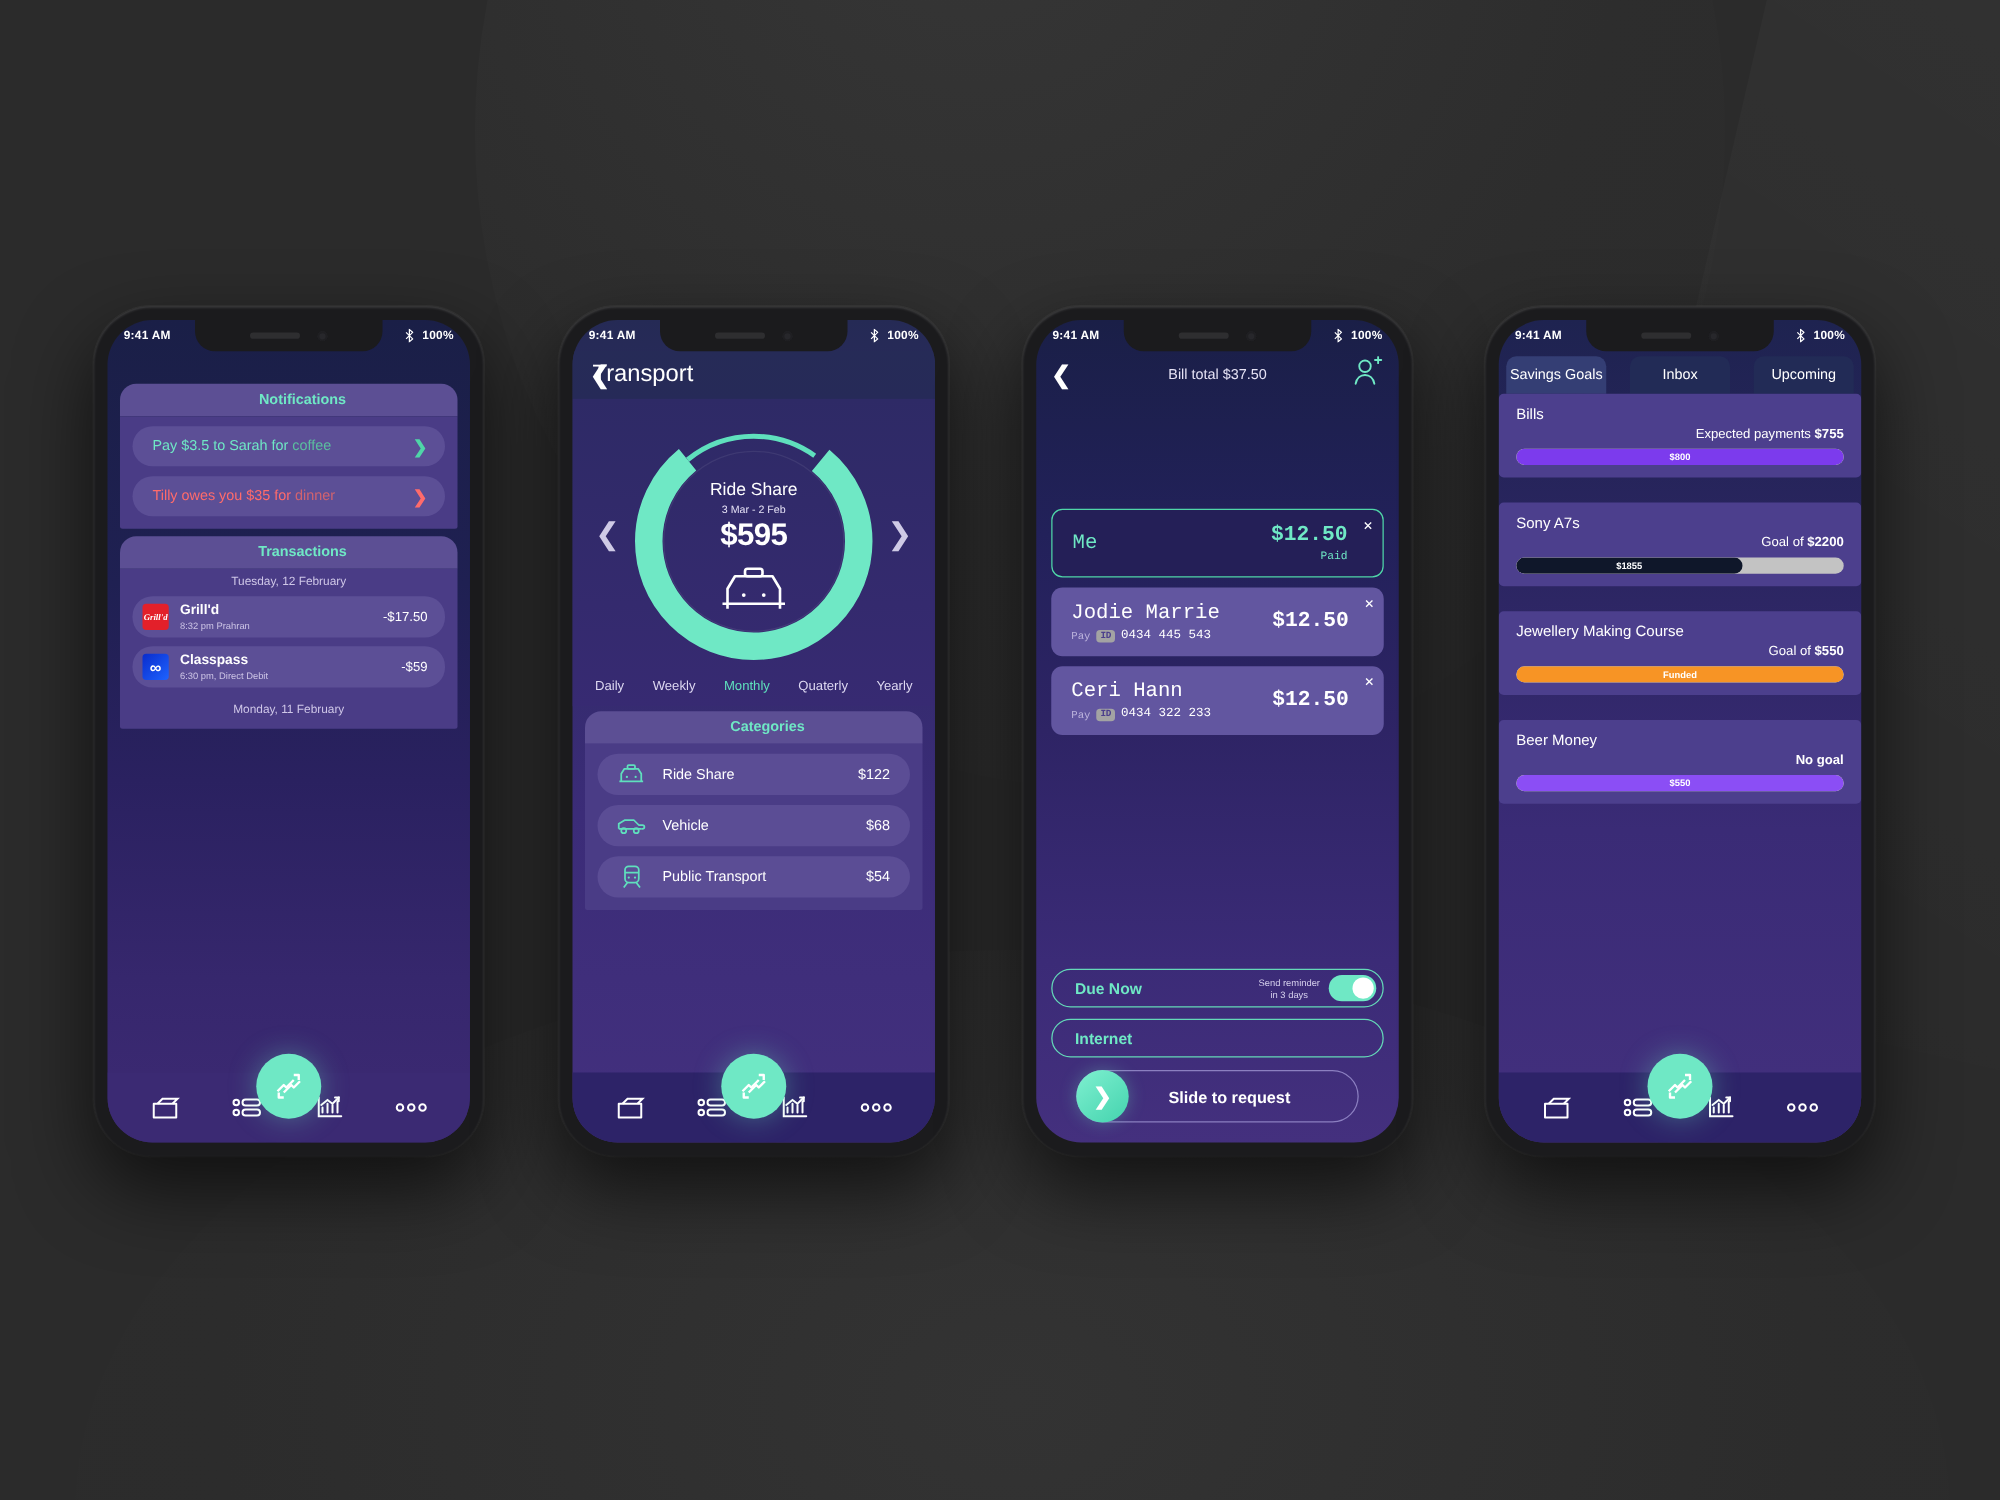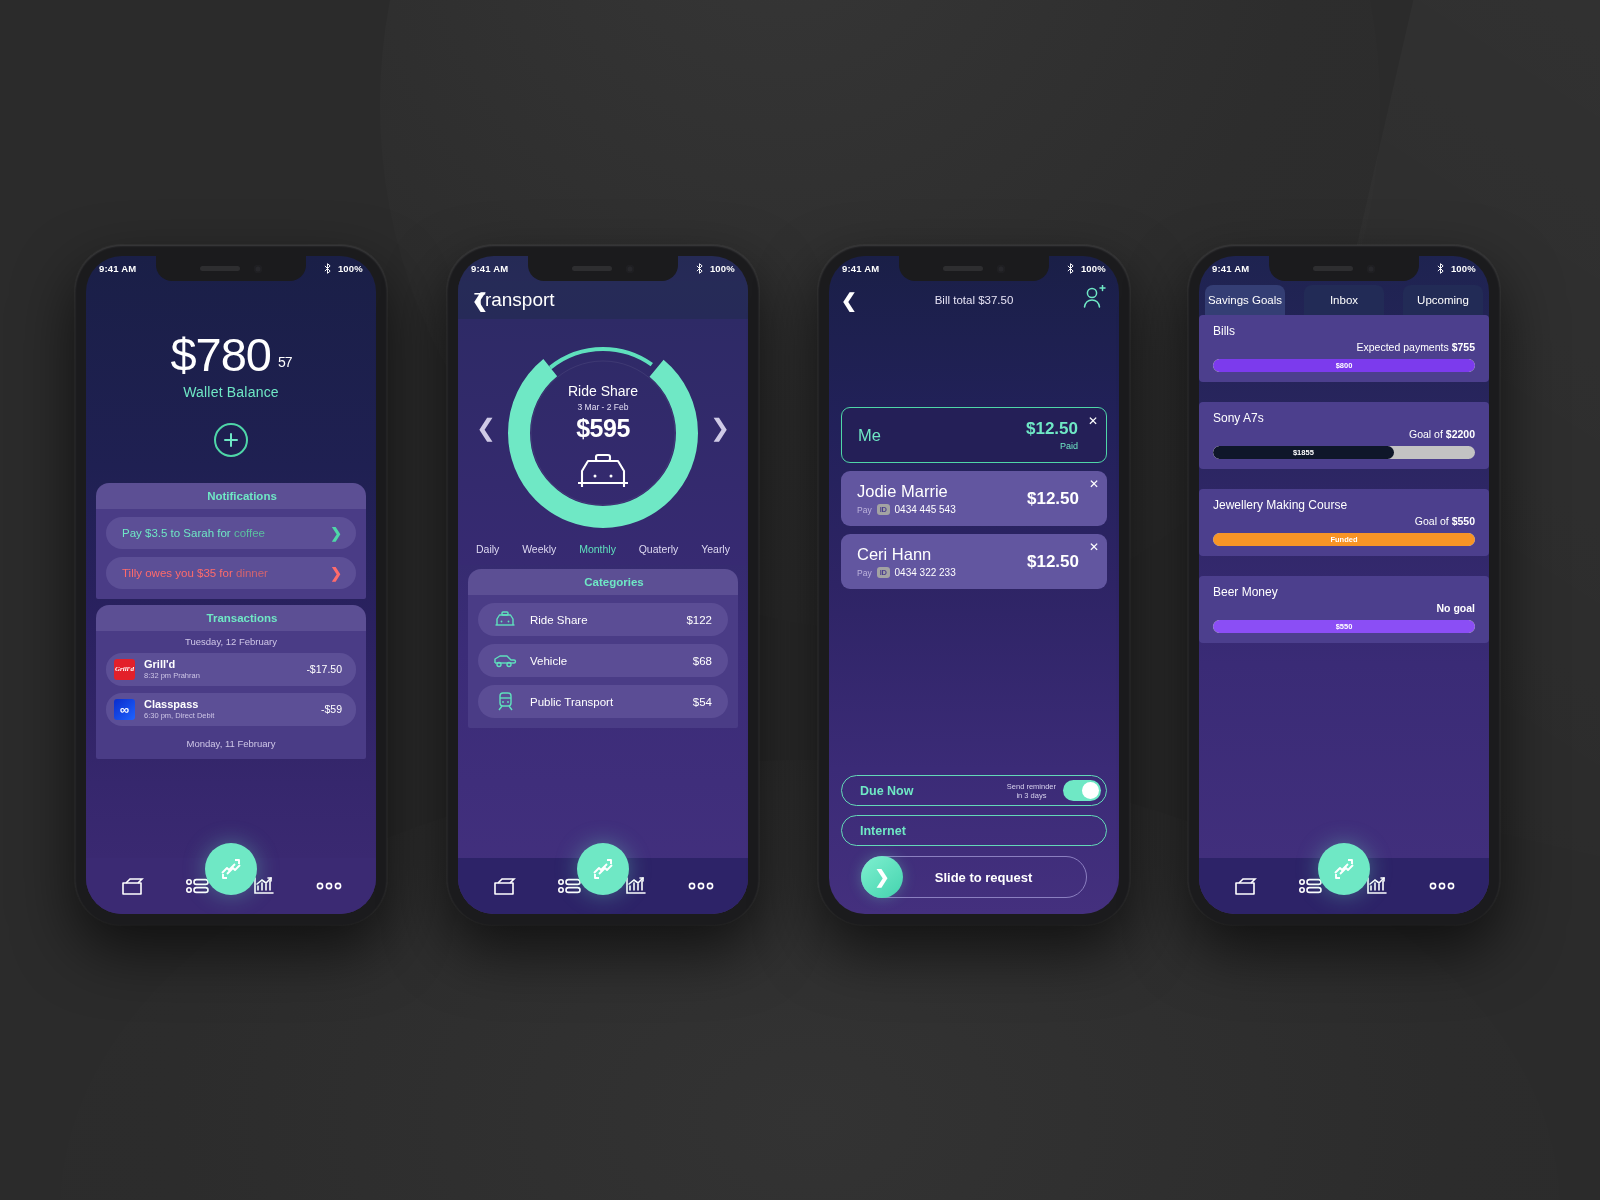--- a/index.html
+++ b/index.html
@@ -161,21 +161,21 @@
   .cat-ico { width: 26px; flex: 0 0 26px; display:flex; align-items:center; justify-content:center; }
   .cat-name { flex: 1; padding-left: 12px; }
 
   
   #p3 { left: 818px; top: 245px; }
   #p3 .screen { background: linear-gradient(180deg,#1a1f47 0%,#22215a 26%,#2e2465 50%,#3b2b77 78%,#44307e 100%); }
   .topbar3 { height: 38px; flex:0 0 38px; display:flex; align-items:center; padding: 0 12px;
       color:#fff; position:relative; }
   .topbar3 .ttl { position:absolute; left:0; right:0; text-align:center; font-size:11.5px; color:#e6e3f5; }
   .person-add { margin-left:auto; z-index:2; }
-  .bill-list { padding: 88px 12px 0; }
+  .bill-list { padding: 88px 12px 0; font-family: Liberation Mono, monospace; }
   .bill-card {
     border-radius: 9px; padding: 11px 14px 11px 16px; margin-bottom: 8px; position: relative;
     display: flex; align-items: center; justify-content: space-between;
   }
   .bill-card.me { background: #241f57; border: 1.4px solid #4fd6a8; }
   .bill-card.other { background: #6256a0; }
   .bc-name { font-size: 16.5px; line-height: 1.1; }
   .bill-card.me .bc-name { color: #6fe8c5; }
   .bill-card.other .bc-name { color: #fff; }
   .bc-pay { display: flex; align-items: center; gap: 5px; margin-top: 4px; }
@@ -263,28 +263,20 @@
     <div class="statusbar">
       <span>9:41 AM</span>
       <span class="sb-right">
         <svg class="bt" viewBox="0 0 8 12">
           <path d="M1 3l6 6-3 2.5V.5L7 3 1 9" fill="none" stroke="#fff" stroke-width="1.1"></path>
         </svg>
         <span>100%</span>
       </span>
     </div>
 
-    <div class="hero">
-      <div class="balance">
-        <span>$780</span>
-        <span class="cents">57</span>
-      </div>
-      <div class="hero-label">Wallet Balance</div>
-      <div class="add-circle"></div>
-    </div>
 
     <div style="height:26px"></div>
 
     <div class="panel">
       <div class="panel-head">Notifications</div>
       <div class="panel-body">
         <div class="notif-row">
           <span><span class="t-green">Pay $3.5 to Sarah for </span><span class="t-greenmute">coffee</span></span>
           <span class="chev g">❯</span>
         </div>

